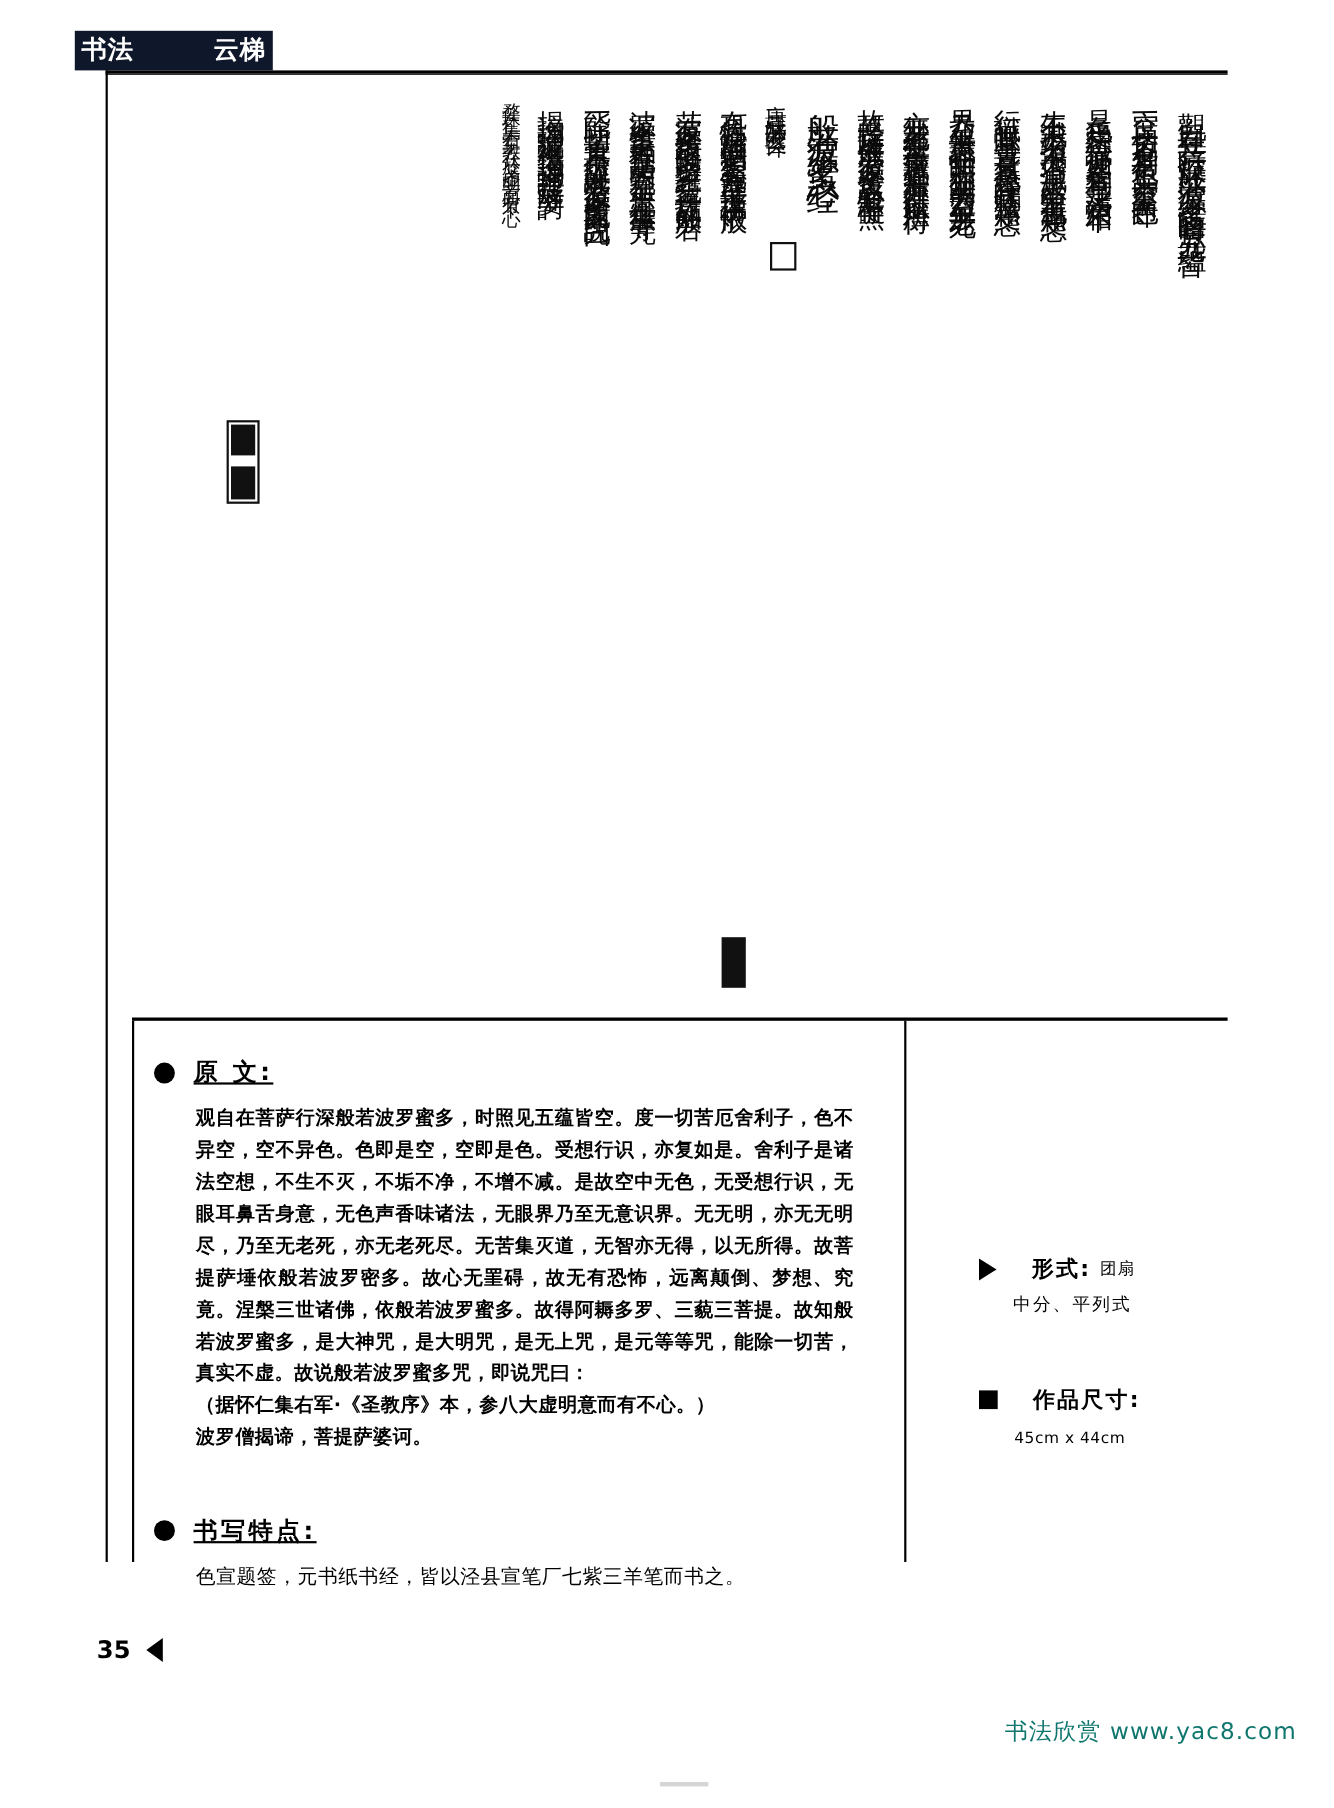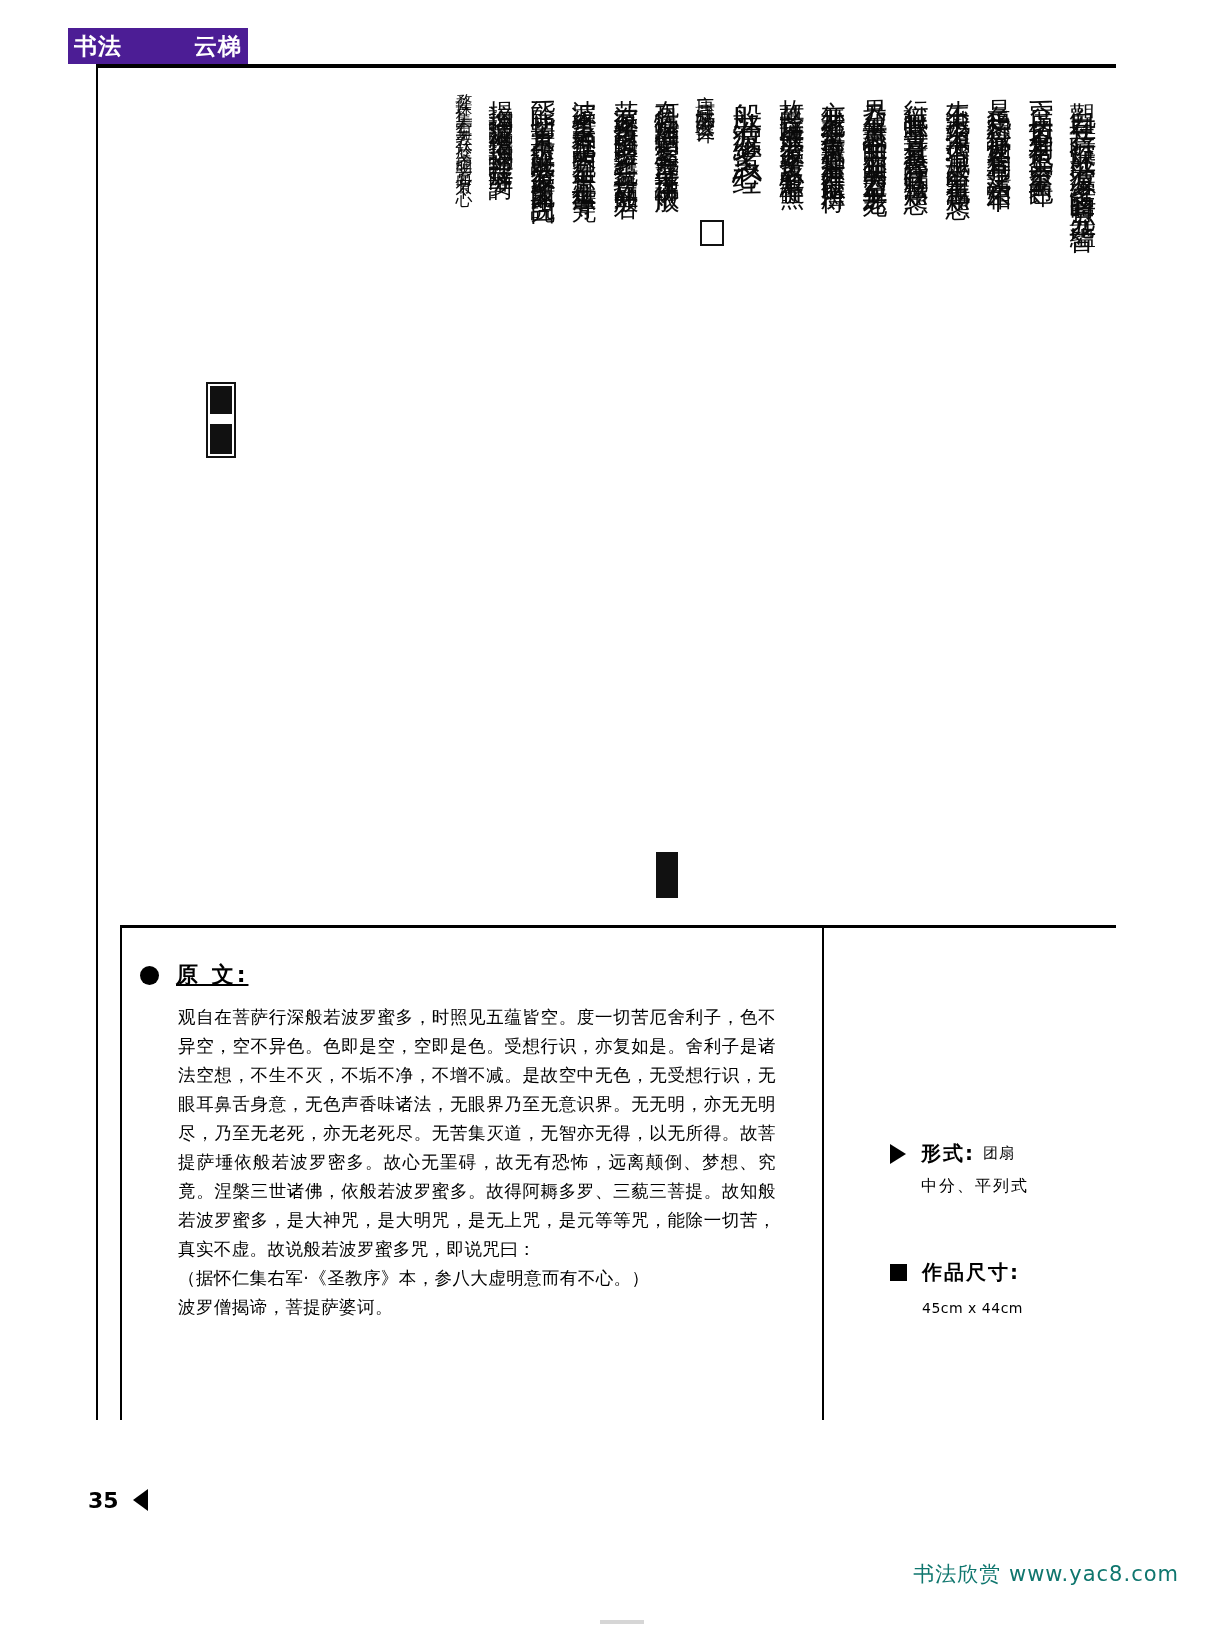--- a/index.html
+++ b/index.html
@@ -5,21 +5,21 @@
   html,body{margin:0;padding:0;background:#ffffff;}
   body{
     width:1213px;height:1644px;position:relative;overflow:hidden;
     font-family:"DejaVu Sans","Liberation Sans",sans-serif;
     color:#000;
   }
 
   
   #header-band{
     position:absolute;left:68px;top:28px;width:180px;height:36px;
-    background:#4c1d95;display:flex;align-items:center;
+    background:#0f172a;display:flex;align-items:center;
   }
   #header-band .hw{
     color:#fff;font-size:23px;font-weight:bold;letter-spacing:1px;
     font-family:"DejaVu Sans","Liberation Sans",sans-serif;
     line-height:1;
   }
   #header-band .hw.left{margin-left:6px;}
   #header-band .hw.right{margin-left:auto;margin-right:6px;}
   #header-band .hw.mid{
     font-size:9px;color:#333;opacity:.55;margin-left:8px;
@@ -99,21 +99,21 @@
     flex:0 0 auto;
   }
   .section-title{
     font-size:22px;font-weight:bold;letter-spacing:3px;
     font-family:"DejaVu Sans","Liberation Sans",sans-serif;
     text-decoration:underline;
   }
   .body-text{
     font-size:17.5px;line-height:1.66;letter-spacing:.4px;
     font-family:"DejaVu Sans","Liberation Sans",sans-serif;
-    margin-left:38px;text-align:justify;width:598px;
+    margin-left:38px;text-align:justify;width:598px;font-weight:bold;
   }
   .body-text p{margin:0;}
   .note-line{margin-top:1px;}
 
   #section-features{margin-top:54px;}
   #features-text{
     font-size:18px;line-height:1.6;margin-left:38px;letter-spacing:.5px;
     font-family:"DejaVu Sans","Liberation Sans",sans-serif;
   }
 
@@ -123,20 +123,21 @@
   .side-head{display:flex;align-items:center;}
   .bullet-tri{
     width:0;height:0;border-left:16px solid #000;
     border-top:10px solid transparent;border-bottom:10px solid transparent;
     margin-right:15px;flex:0 0 auto;
   }
   .bullet-sq{width:17px;height:17px;background:#000;margin-right:15px;flex:0 0 auto;}
   .side-title{
     font-size:20px;font-weight:bold;letter-spacing:2px;
     font-family:"DejaVu Sans","Liberation Sans",sans-serif;
+    margin-left:17px;
   }
   .side-value{
     font-size:15px;margin-left:8px;letter-spacing:1px;
     font-family:"DejaVu Sans","Liberation Sans",sans-serif;
   }
   .side-sub{
     font-size:16px;margin-left:31px;margin-top:9px;letter-spacing:2px;
     font-family:"DejaVu Sans","Liberation Sans",sans-serif;
   }
   .side-dim{
@@ -216,20 +217,27 @@
       <span class="bullet-round"></span>
       <span class="section-title">原  文:</span>
     </div>
     <div class="body-text">
       <p>观自在菩萨行深般若波罗蜜多，时照见五蕴皆空。度一切苦厄舍利子，色不异空，空不异色。色即是空，空即是色。受想行识，亦复如是。舍利子是诸法空想，不生不灭，不垢不净，不增不减。是故空中无色，无受想行识，无眼耳鼻舌身意，无色声香味诸法，无眼界乃至无意识界。无无明，亦无无明尽，乃至无老死，亦无老死尽。无苦集灭道，无智亦无得，以无所得。故菩提萨埵依般若波罗密多。故心无罣碍，故无有恐怖，远离颠倒、梦想、究竟。涅槃三世诸佛，依般若波罗蜜多。故得阿耨多罗、三藐三菩提。故知般若波罗蜜多，是大神咒，是大明咒，是无上咒，是元等等咒，能除一切苦，真实不虚。故说般若波罗蜜多咒，即说咒曰：</p>
       <p class="note-line">（据怀仁集右军·《圣教序》本，参八大虚明意而有不心。）</p>
       <p class="note-line">波罗僧揭谛，菩提萨婆诃。</p>
     </div>
   </div>
 
+  <div id="section-features">
+    <div class="section-head">
+      <span class="bullet-round"></span>
+      <span class="section-title">书写特点:</span>
+    </div>
+    <div id="features-text">色宣题签，元书纸书经，皆以泾县宣笔厂七紫三羊笔而书之。</div>
+  </div>
 
 </div>
 
 <div id="side-panel">
 
   <div class="side-block">
     <div class="side-head">
       <span class="bullet-tri"></span>
       <span class="side-title">形式:</span>
       <span class="side-value">团扇</span>

